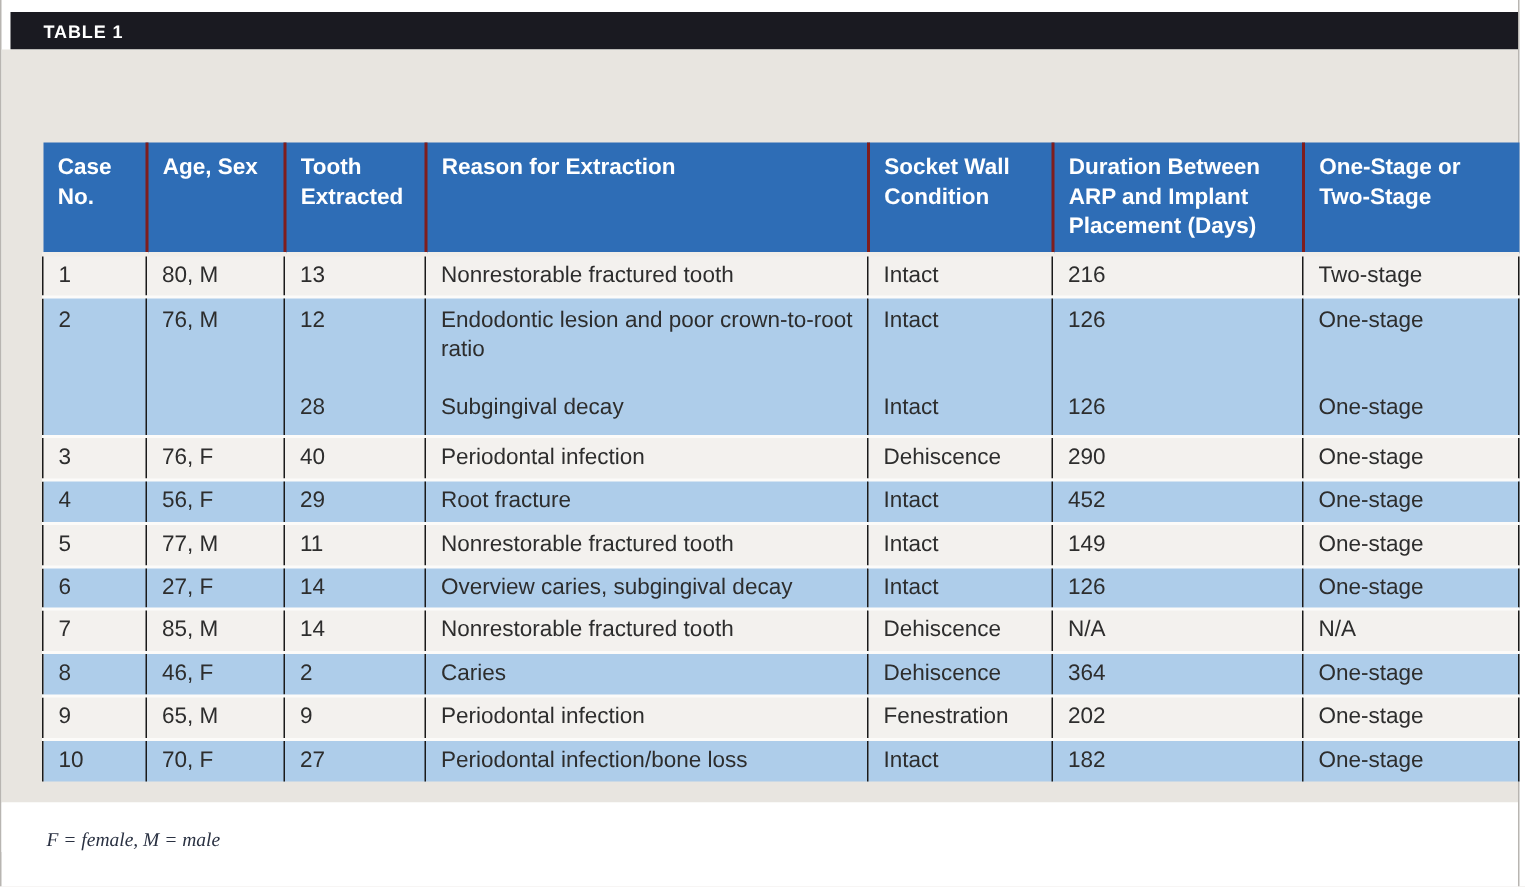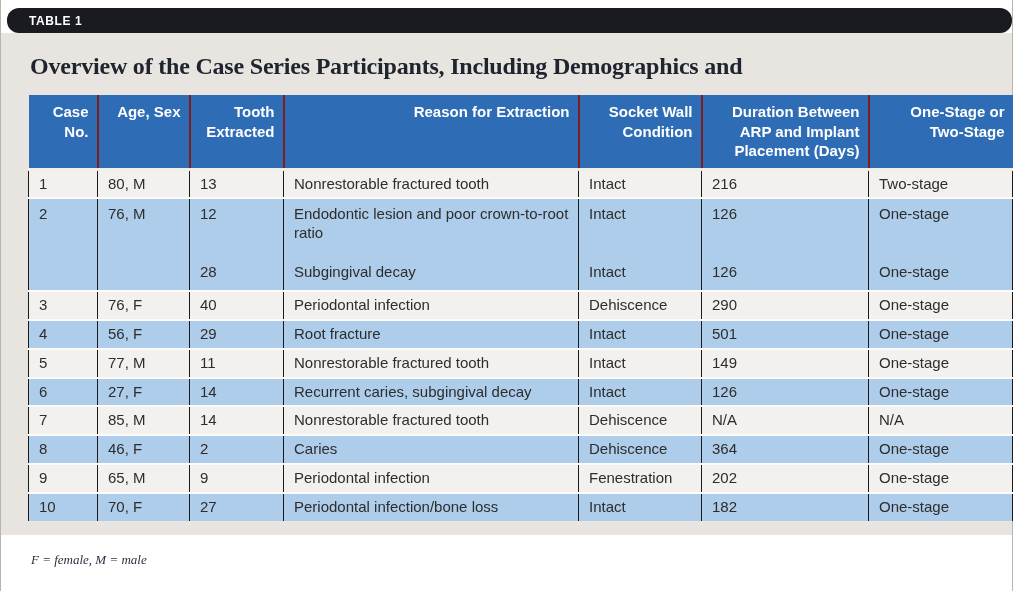--- a/index.html
+++ b/index.html
@@ -21,38 +21,38 @@
   .panel{
     position:absolute;left:0;top:0;width:1013px;height:591px;
     box-sizing:border-box;
     border-left:1px solid #b8b5b1;border-right:1px solid #b8b5b1;
     background:#ffffff;
   }
   .tag-bar{
     margin:8px 0 0 6px;height:25px;
     background:var(--label-bar-bg);
     color:#ffffff;display:flex;align-items:center;
-    padding-left:22px;font-weight:bold;font-size:12px;letter-spacing:0.6px;border-radius:12px;
+    padding-left:22px;font-weight:bold;font-size:12px;letter-spacing:0.6px;
   }
   .content{
     background:var(--panel-bg);
     padding:18px 0 14px 0;
   }
   .title{
     margin:0 20px 0 29px;
     font-family:"Liberation Serif", serif;
     font-weight:bold;font-size:24px;line-height:1.3;
     color:var(--title-text);letter-spacing:-0.2px;
   }
   table{
     margin:13px 0 0 27px;border-collapse:collapse;table-layout:fixed;
     width:984px;font-size:15px;color:#2d2d2d;
   }
   thead th{
-    background:var(--header-bg);color:#ffffff;text-align:right;vertical-align:top;
+    background:var(--header-bg);color:#ffffff;text-align:left;vertical-align:top;
     padding:7px 8px 7px 10px;font-size:15px;line-height:1.3;font-weight:bold;
     height:69px;box-sizing:border-box;
   }
   thead th + th{border-left:2px solid #7f1d1d;}
   thead th{border-bottom:3px solid #f1eee9;}
   tbody td{
     padding:4px 8px 4px 10px;vertical-align:middle;line-height:1.25;
     border-top:2px solid var(--separator);
     border-right:1px solid var(--grid-line);
     box-sizing:border-box;height:28px;
@@ -69,21 +69,21 @@
   }
 </style>
 </head>
 <body>
 
 <div class="panel">
   <div class="tag-bar">
     <span>TABLE 1</span>
   </div>
   <div class="content">
-    <h1 class="title"><span>Overview of the Case Series Participants, Including Demographics and</span><br></h1>
+    <h1 class="title"><br></h1>
     <table>
       <colgroup>
         <col style="width:69px">
           <col style="width:92px">
           <col style="width:94px">
         <col style="width:295px">
           <col style="width:123px">
           <col style="width:167px">
         <col style="width:144px">
       </colgroup>
@@ -132,37 +132,37 @@
             <td>Dehiscence</td>
             <td>290</td>
             <td>One-stage</td>
           </tr>
           <tr class="blue">
             <td>4</td>
             <td>56, F</td>
             <td>29</td>
             <td>Root fracture</td>
             <td>Intact</td>
-            <td>501</td>
+            <td>452</td>
             <td>One-stage</td>
           </tr>
           <tr class="light">
             <td>5</td>
             <td>77, M</td>
             <td>11</td>
             <td>Nonrestorable fractured tooth</td>
             <td>Intact</td>
             <td>149</td>
             <td>One-stage</td>
           </tr>
           <tr class="blue">
             <td>6</td>
             <td>27, F</td>
             <td>14</td>
-            <td>Recurrent caries, subgingival decay</td>
+            <td>Overview caries, subgingival decay</td>
             <td>Intact</td>
             <td>126</td>
             <td>One-stage</td>
           </tr>
           <tr class="light">
             <td>7</td>
             <td>85, M</td>
             <td>14</td>
             <td>Nonrestorable fractured tooth</td>
             <td>Dehiscence</td>

